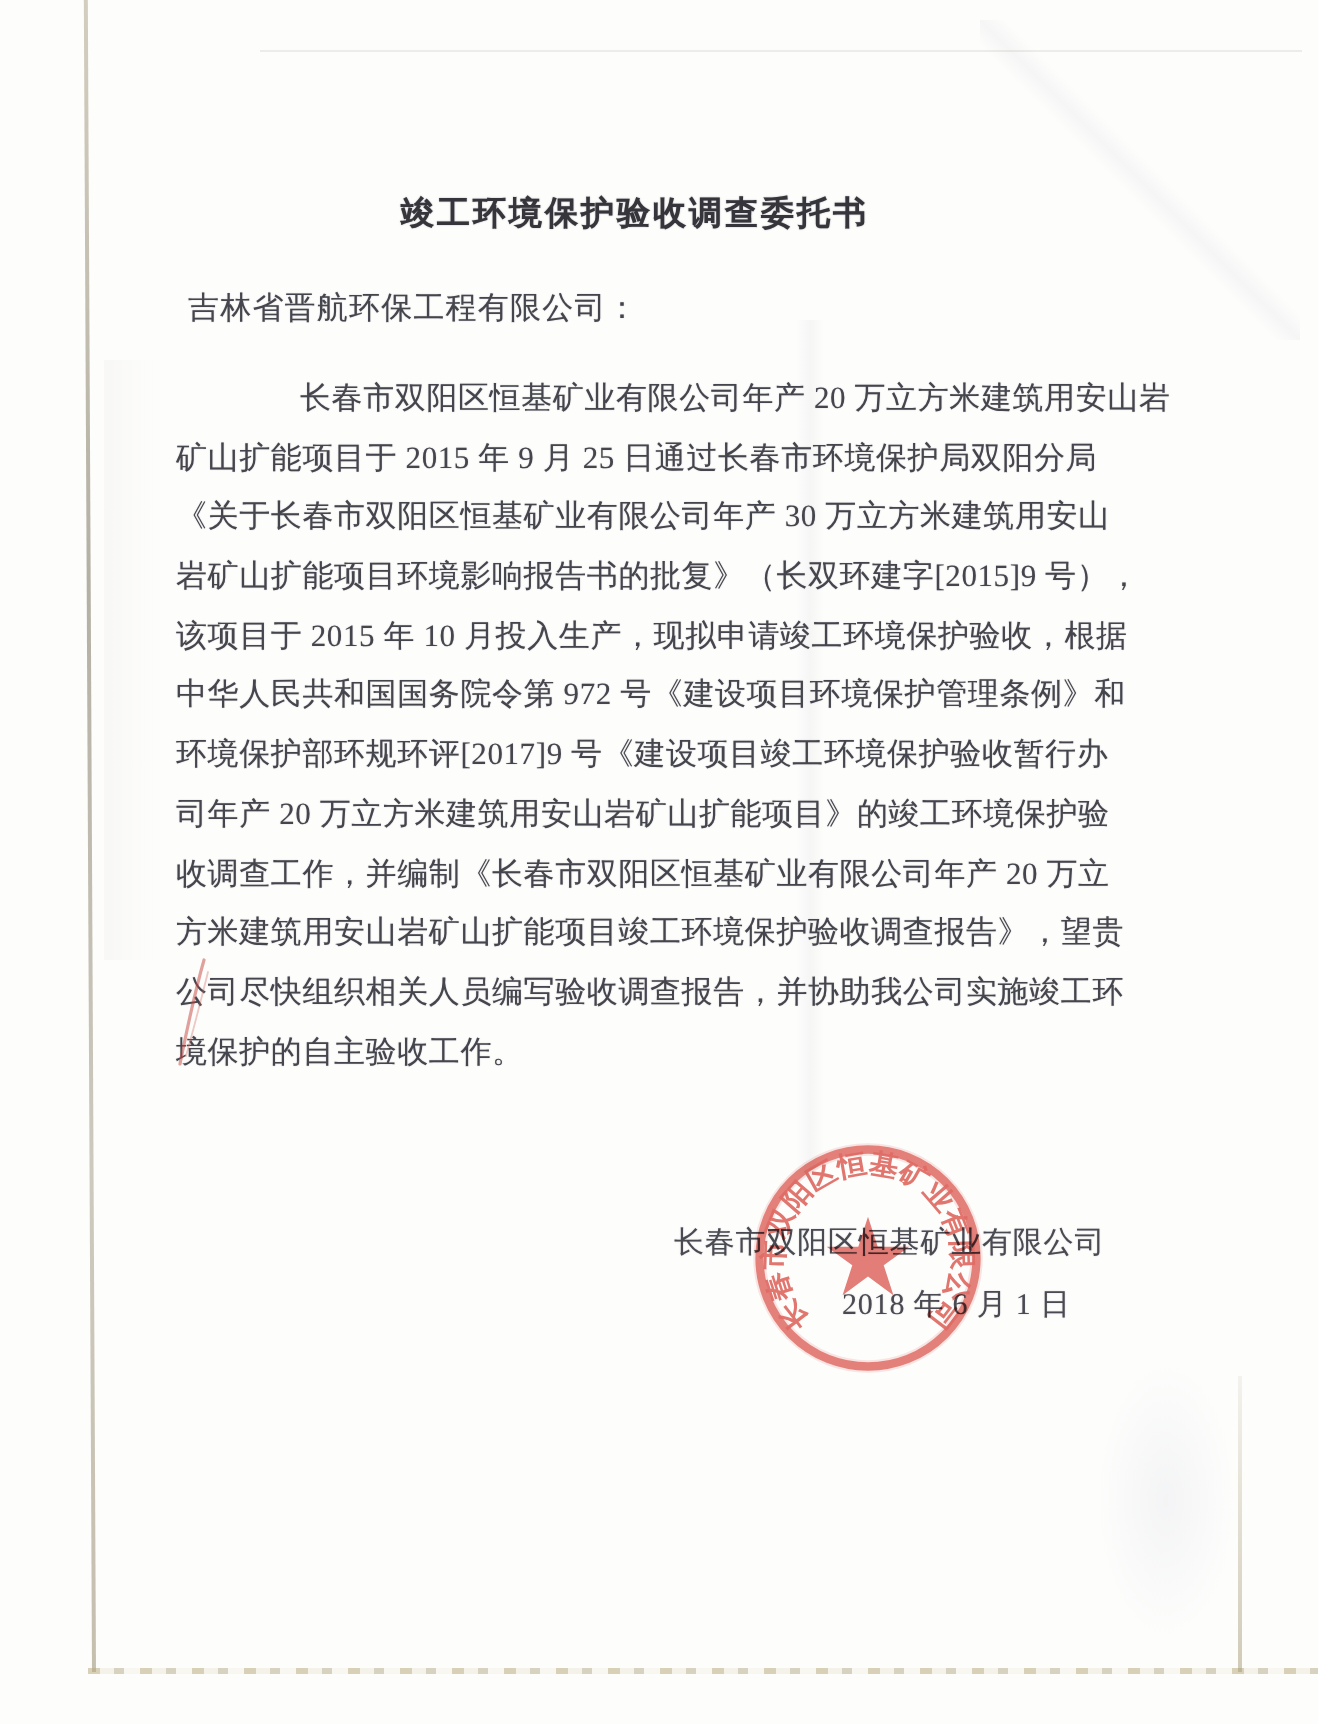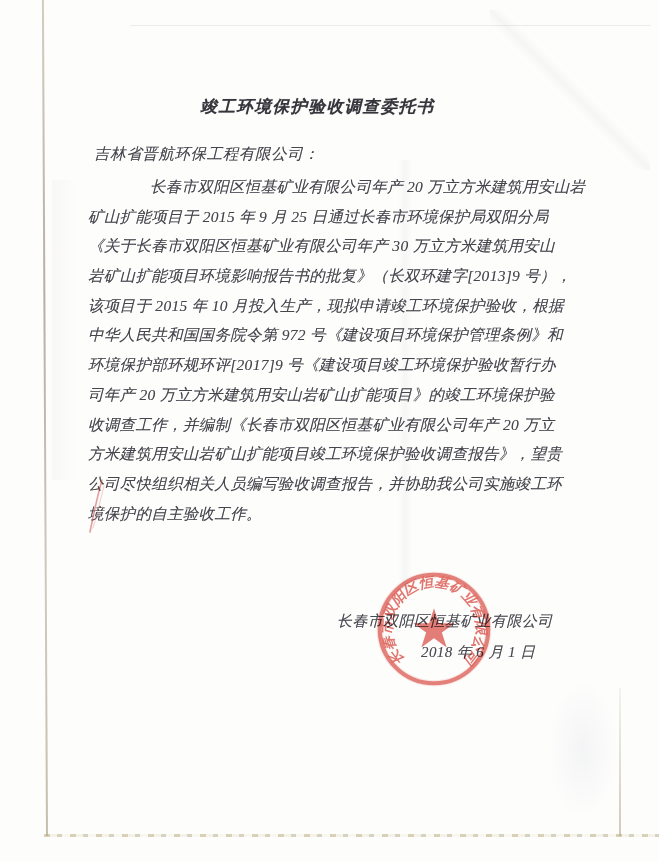--- a/index.html
+++ b/index.html
@@ -2,21 +2,21 @@
 <html><head>
 <meta charset="utf-8">
 <style>
   html,body{margin:0;padding:0;}
   body{
     width:659px;height:862px;position:relative;overflow:hidden;
     background:#ffffff;
     font-family:"Liberation Serif","DejaVu Serif",serif;
   }
   .paper{
-    position:absolute;inset:0;background:#fdfdfc;font-style:italic;
+    position:absolute;inset:0;background:#fdfdfc;
   }
   
   .edge-left{
     position:absolute;left:46px;top:0;width:2px;height:836px;
     background:linear-gradient(to bottom,
       rgba(160,148,116,.45), rgba(120,112,92,.55) 35%,
       rgba(140,130,104,.42) 70%, rgba(150,140,110,.55));
     transform:rotate(-0.28deg);transform-origin:bottom left;
   }
   .edge-bottom{
@@ -56,21 +56,21 @@
     text-align:center;font-size:16.5px;font-weight:bold;
     letter-spacing:1.5px;color:#35353b;
     text-shadow:0 0 .7px rgba(60,60,70,.55);
   }
   .addressee{
     position:absolute;left:94px;top:144px;
     font-size:15.5px;color:#45454d;letter-spacing:.6px;
     text-shadow:0 0 .6px rgba(70,70,80,.4);
   }
   .body-para{
-    position:absolute;left:88px;top:172px;width:492px;
+    position:absolute;left:88px;top:185px;width:492px;
     font-size:15.5px;color:#45454d;letter-spacing:.3px;
     text-shadow:0 0 .6px rgba(70,70,80,.4);
   }
   .body-line{height:29.7px;line-height:29.7px;white-space:nowrap;}
   .body-para .body-line:first-child{text-indent:62px;}
   .sign-company{
     position:absolute;left:337px;top:612px;
     font-size:15px;color:#4a4a52;letter-spacing:.4px;white-space:nowrap;
     text-shadow:0 0 .6px rgba(70,70,80,.4);
   }
@@ -103,21 +103,21 @@
   <div class="crease crease-midleft"></div>
 
   <div class="doc-title">竣工环境保护验收调查委托书</div>
 
   <div class="addressee">吉林省晋航环保工程有限公司：</div>
 
   <div class="body-para">
       <div class="body-line">长春市双阳区恒基矿业有限公司年产 20 万立方米建筑用安山岩</div>
       <div class="body-line">矿山扩能项目于 2015 年 9 月 25 日通过长春市环境保护局双阳分局</div>
       <div class="body-line">《关于长春市双阳区恒基矿业有限公司年产 30 万立方米建筑用安山</div>
-      <div class="body-line">岩矿山扩能项目环境影响报告书的批复》（长双环建字[2013]9 号），</div>
+      <div class="body-line">岩矿山扩能项目环境影响报告书的批复》（长双环建字[2015]9 号），</div>
       <div class="body-line">该项目于 2015 年 10 月投入生产，现拟申请竣工环境保护验收，根据</div>
       <div class="body-line">中华人民共和国国务院令第 972 号《建设项目环境保护管理条例》和</div>
       <div class="body-line">环境保护部环规环评[2017]9 号《建设项目竣工环境保护验收暂行办</div>
       <div class="body-line">司年产 20 万立方米建筑用安山岩矿山扩能项目》的竣工环境保护验</div>
       <div class="body-line">收调查工作，并编制《长春市双阳区恒基矿业有限公司年产 20 万立</div>
       <div class="body-line">方米建筑用安山岩矿山扩能项目竣工环境保护验收调查报告》，望贵</div>
       <div class="body-line">公司尽快组织相关人员编写验收调查报告，并协助我公司实施竣工环</div>
       <div class="body-line">境保护的自主验收工作。</div>
     </div>
 

